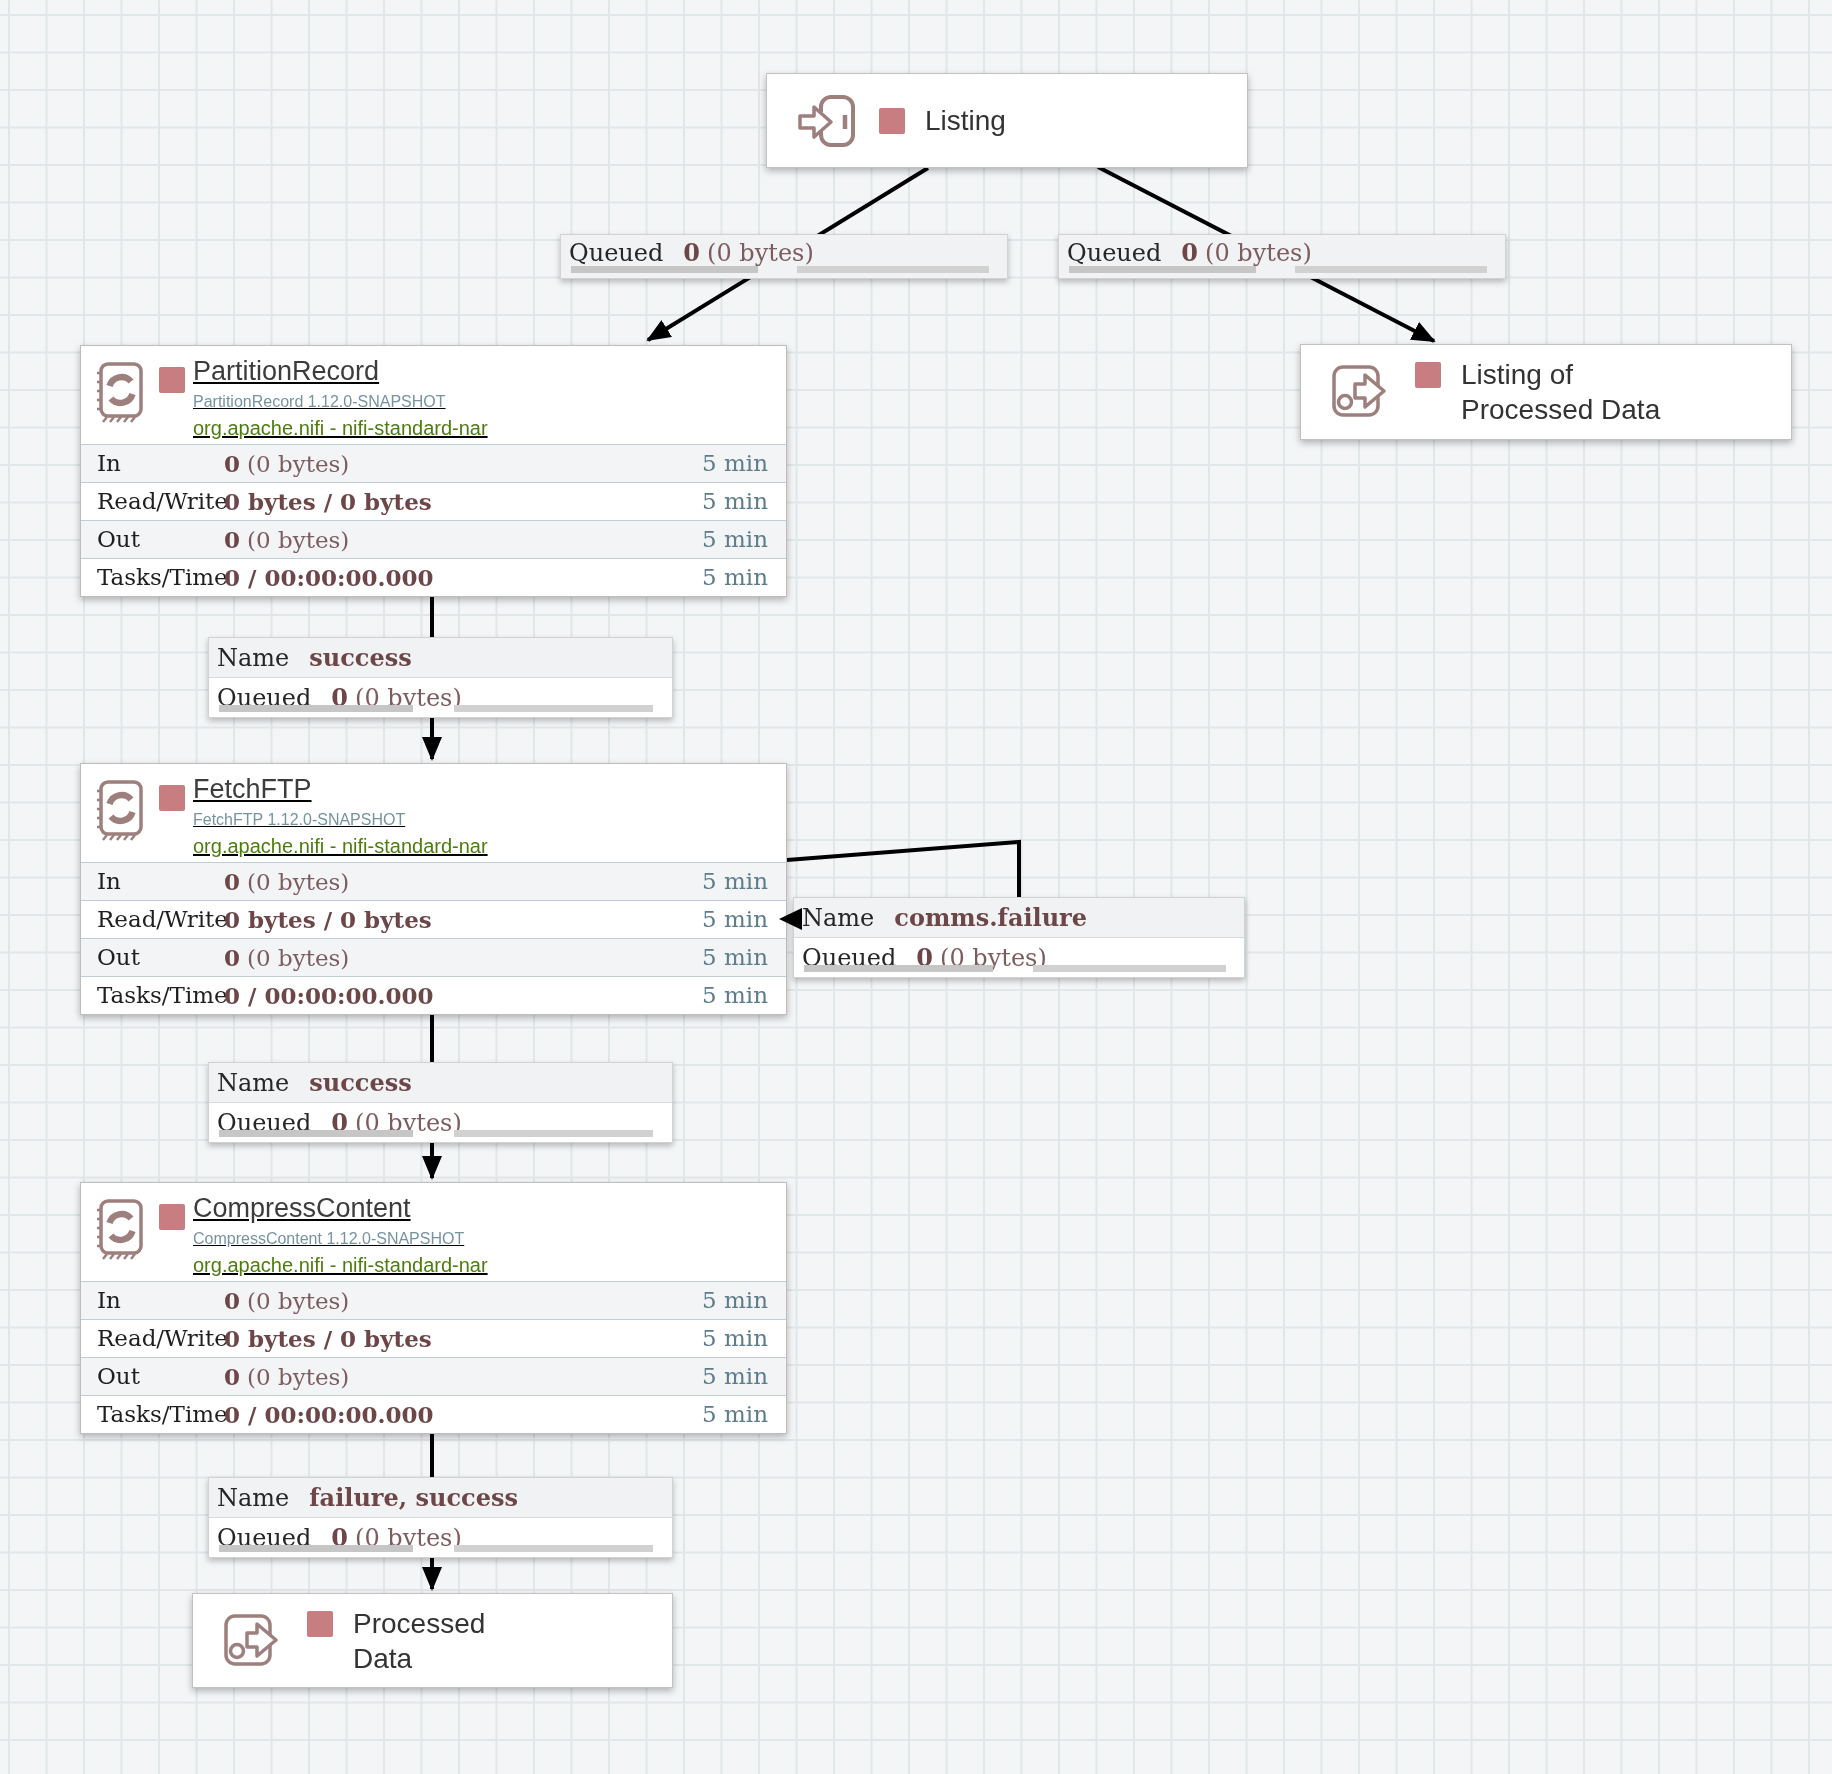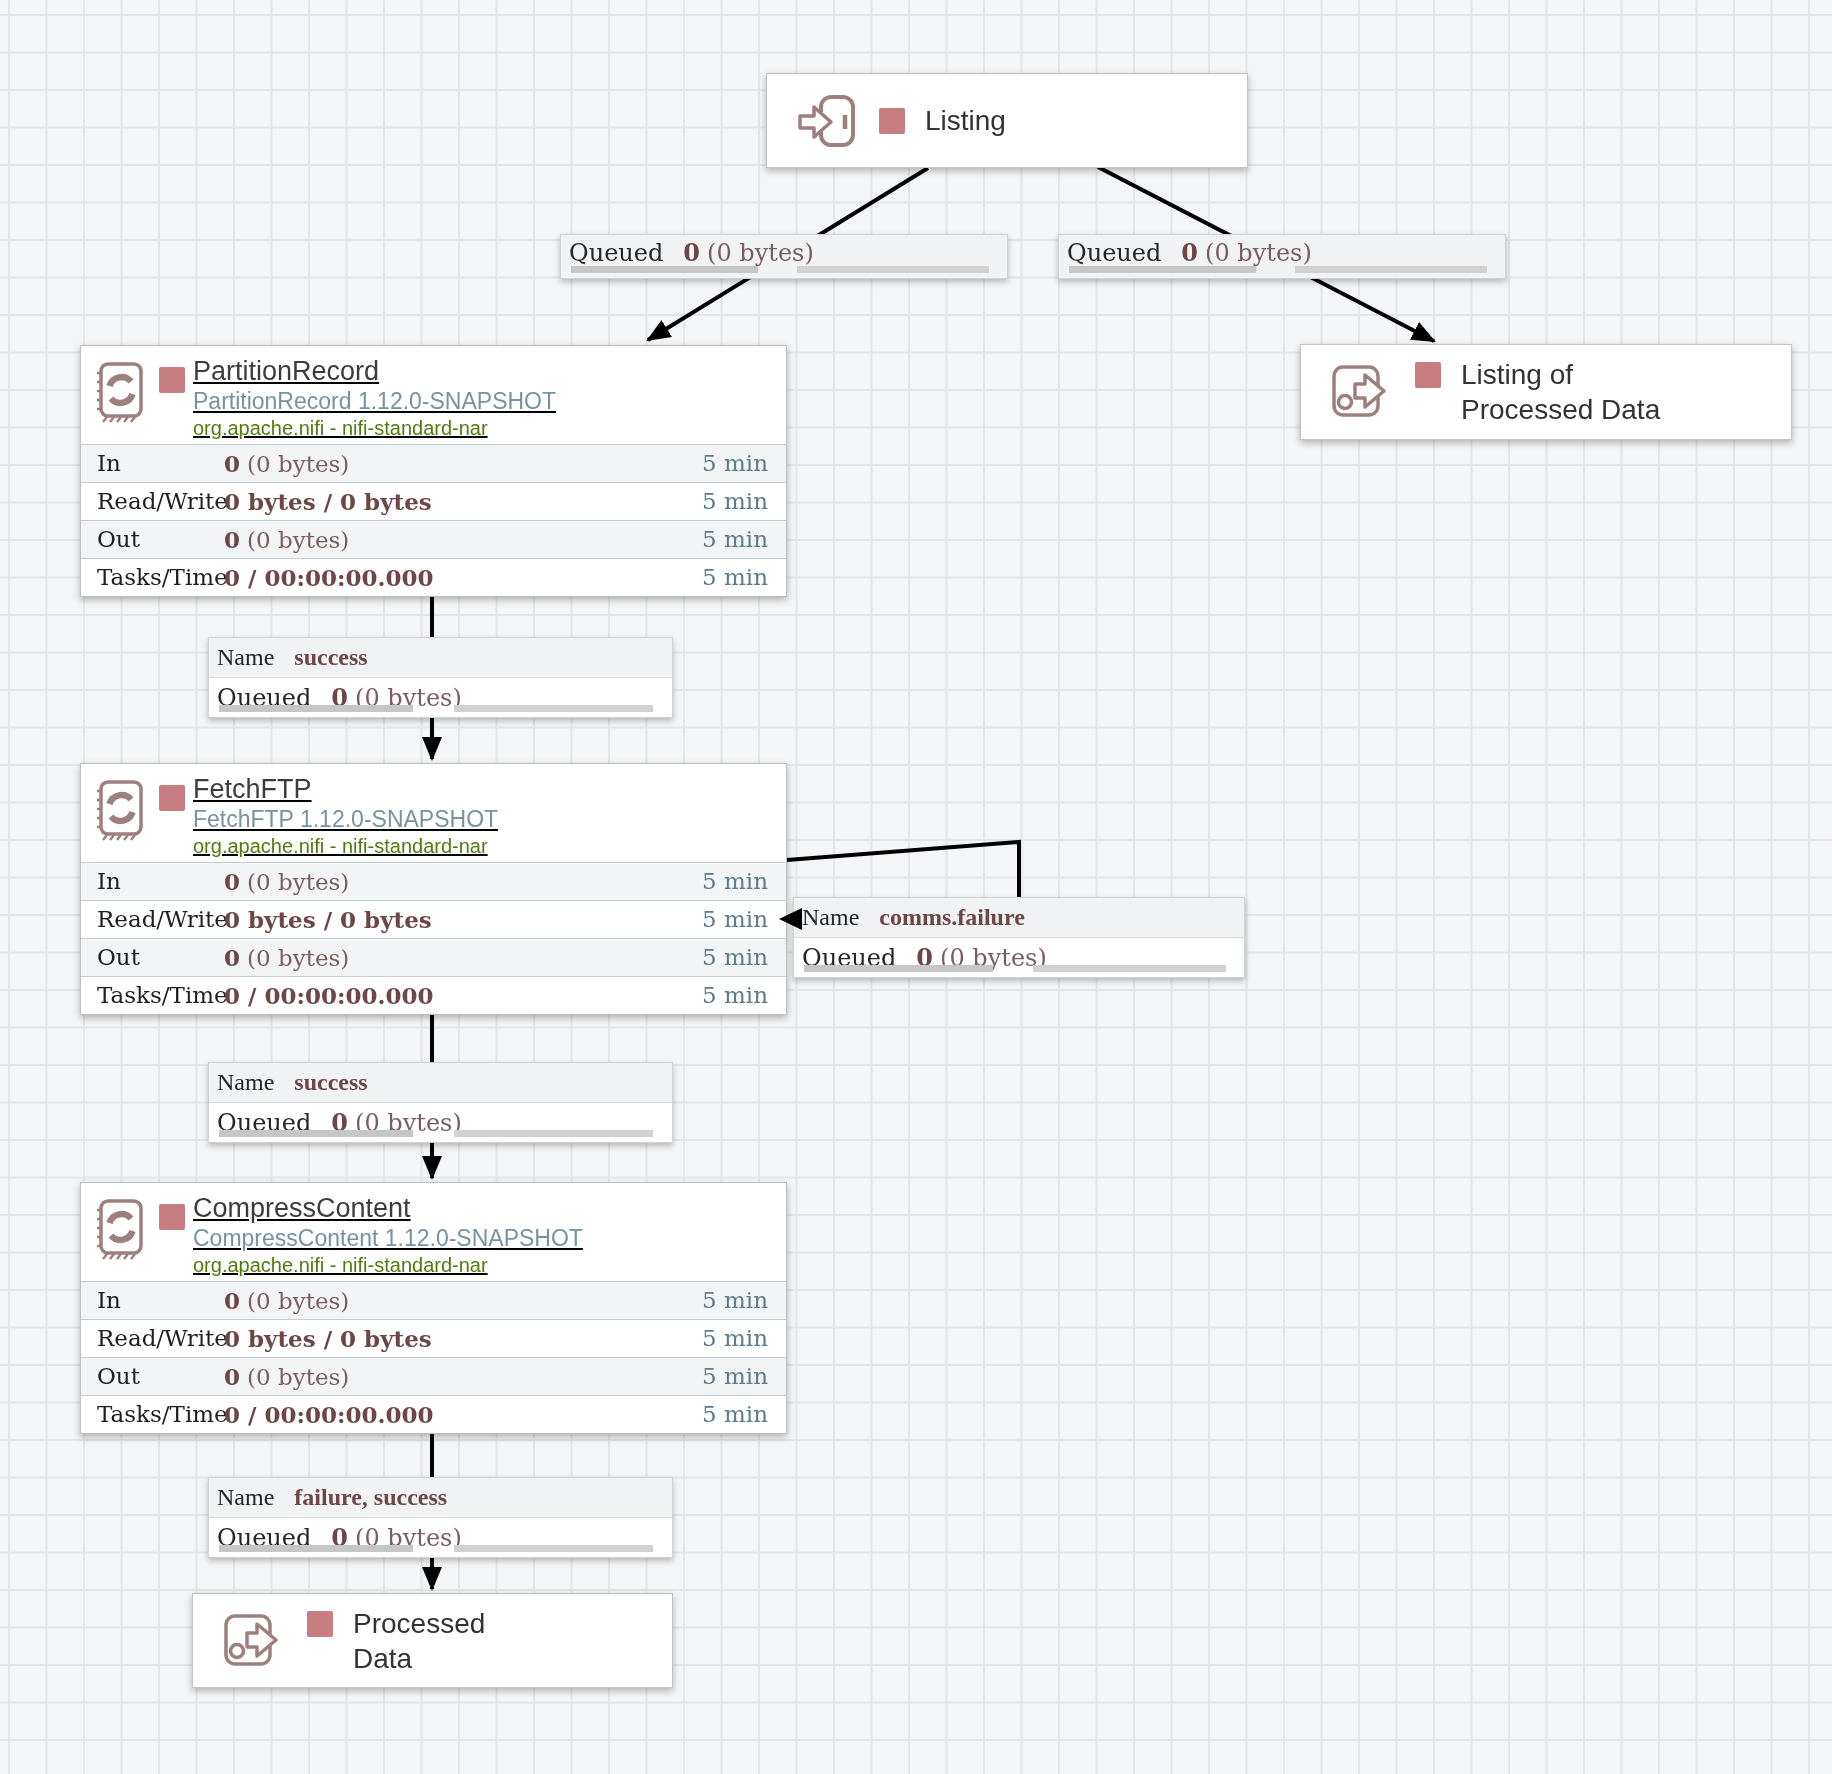--- a/index.html
+++ b/index.html
@@ -41,41 +41,41 @@
   .processor{
     position:absolute;z-index:2;width:707px;height:252px;background:#fff;
     border:1px solid #bdbdbd;box-shadow:0 3px 7px rgba(0,0,0,.28);
     box-sizing:border-box;
   }
   .proc-header{position:relative;height:98px;}
   .proc-header .stamp{position:absolute;left:15px;top:14px;}
   .proc-header .status-square{position:absolute;left:78px;top:21px;margin:0;}
   .proc-head-text{position:absolute;left:112px;top:9px;text-decoration:underline;}
   .proc-title{font-size:27px;line-height:32px;color:#3c3c3c;}
-  .proc-version{font-size:23px;line-height:29px;color:#7693a2;}
+  .proc-version{font-size:16px;line-height:29px;color:#7693a2;}
   .proc-bundle{font-size:20px;line-height:25px;color:#4d7c0f;}
   .stat-row{
     position:relative;height:37px;border-top:1px solid #bfced6;
     font-family:"DejaVu Serif", serif;font-size:23px;line-height:37px;
     white-space:nowrap;
   }
   .stat-row.gray{background:#f2f4f6;}
   .stat-label{position:absolute;left:16px;color:#1f1f1f;}
   .stat-value{position:absolute;left:143px;color:#6d4648;font-weight:bold;}
   .stat-value .paren{font-weight:normal;color:#7d5c5f;margin-left:7px;}
   .stat-time{position:absolute;right:18px;color:#5d7c8c;}
 
   
   .conn-label{
     position:absolute;z-index:3;background:#fff;
     border:1px solid #d2d2d2;box-shadow:0 3px 6px rgba(0,0,0,.25);
     box-sizing:border-box;font-family:"DejaVu Serif", serif;font-size:24px;
   }
   .conn-row{position:relative;height:39px;line-height:39px;padding-left:8px;white-space:nowrap;}
-  .conn-row.gray{background:#f0f2f3;border-bottom:1px solid #dadada;font-family:Liberation Serif, serif;}
+  .conn-row.gray{background:#f0f2f3;border-bottom:1px solid #dadada;}
   .conn-key{color:#262626;margin-right:20px;}
   .conn-bold{color:#6d4648;font-weight:bold;}
   .conn-paren{color:#7d5c5f;margin-left:7px;}
   .conn-label.single{height:45px;background:#f0f2f3;}
   .conn-label.single .conn-row{height:34px;line-height:36px;border:none;background:transparent;}
   .bars{position:absolute;left:0;right:0;bottom:5px;height:7px;}
   .bars .bar{position:absolute;top:0;height:7px;display:block;}
   .bars .bar.l{left:10px;width:42%;background:#c6c6c6;}
   .bars .bar.r{left:53%;width:43%;background:#d1d1d1;}
 </style>

